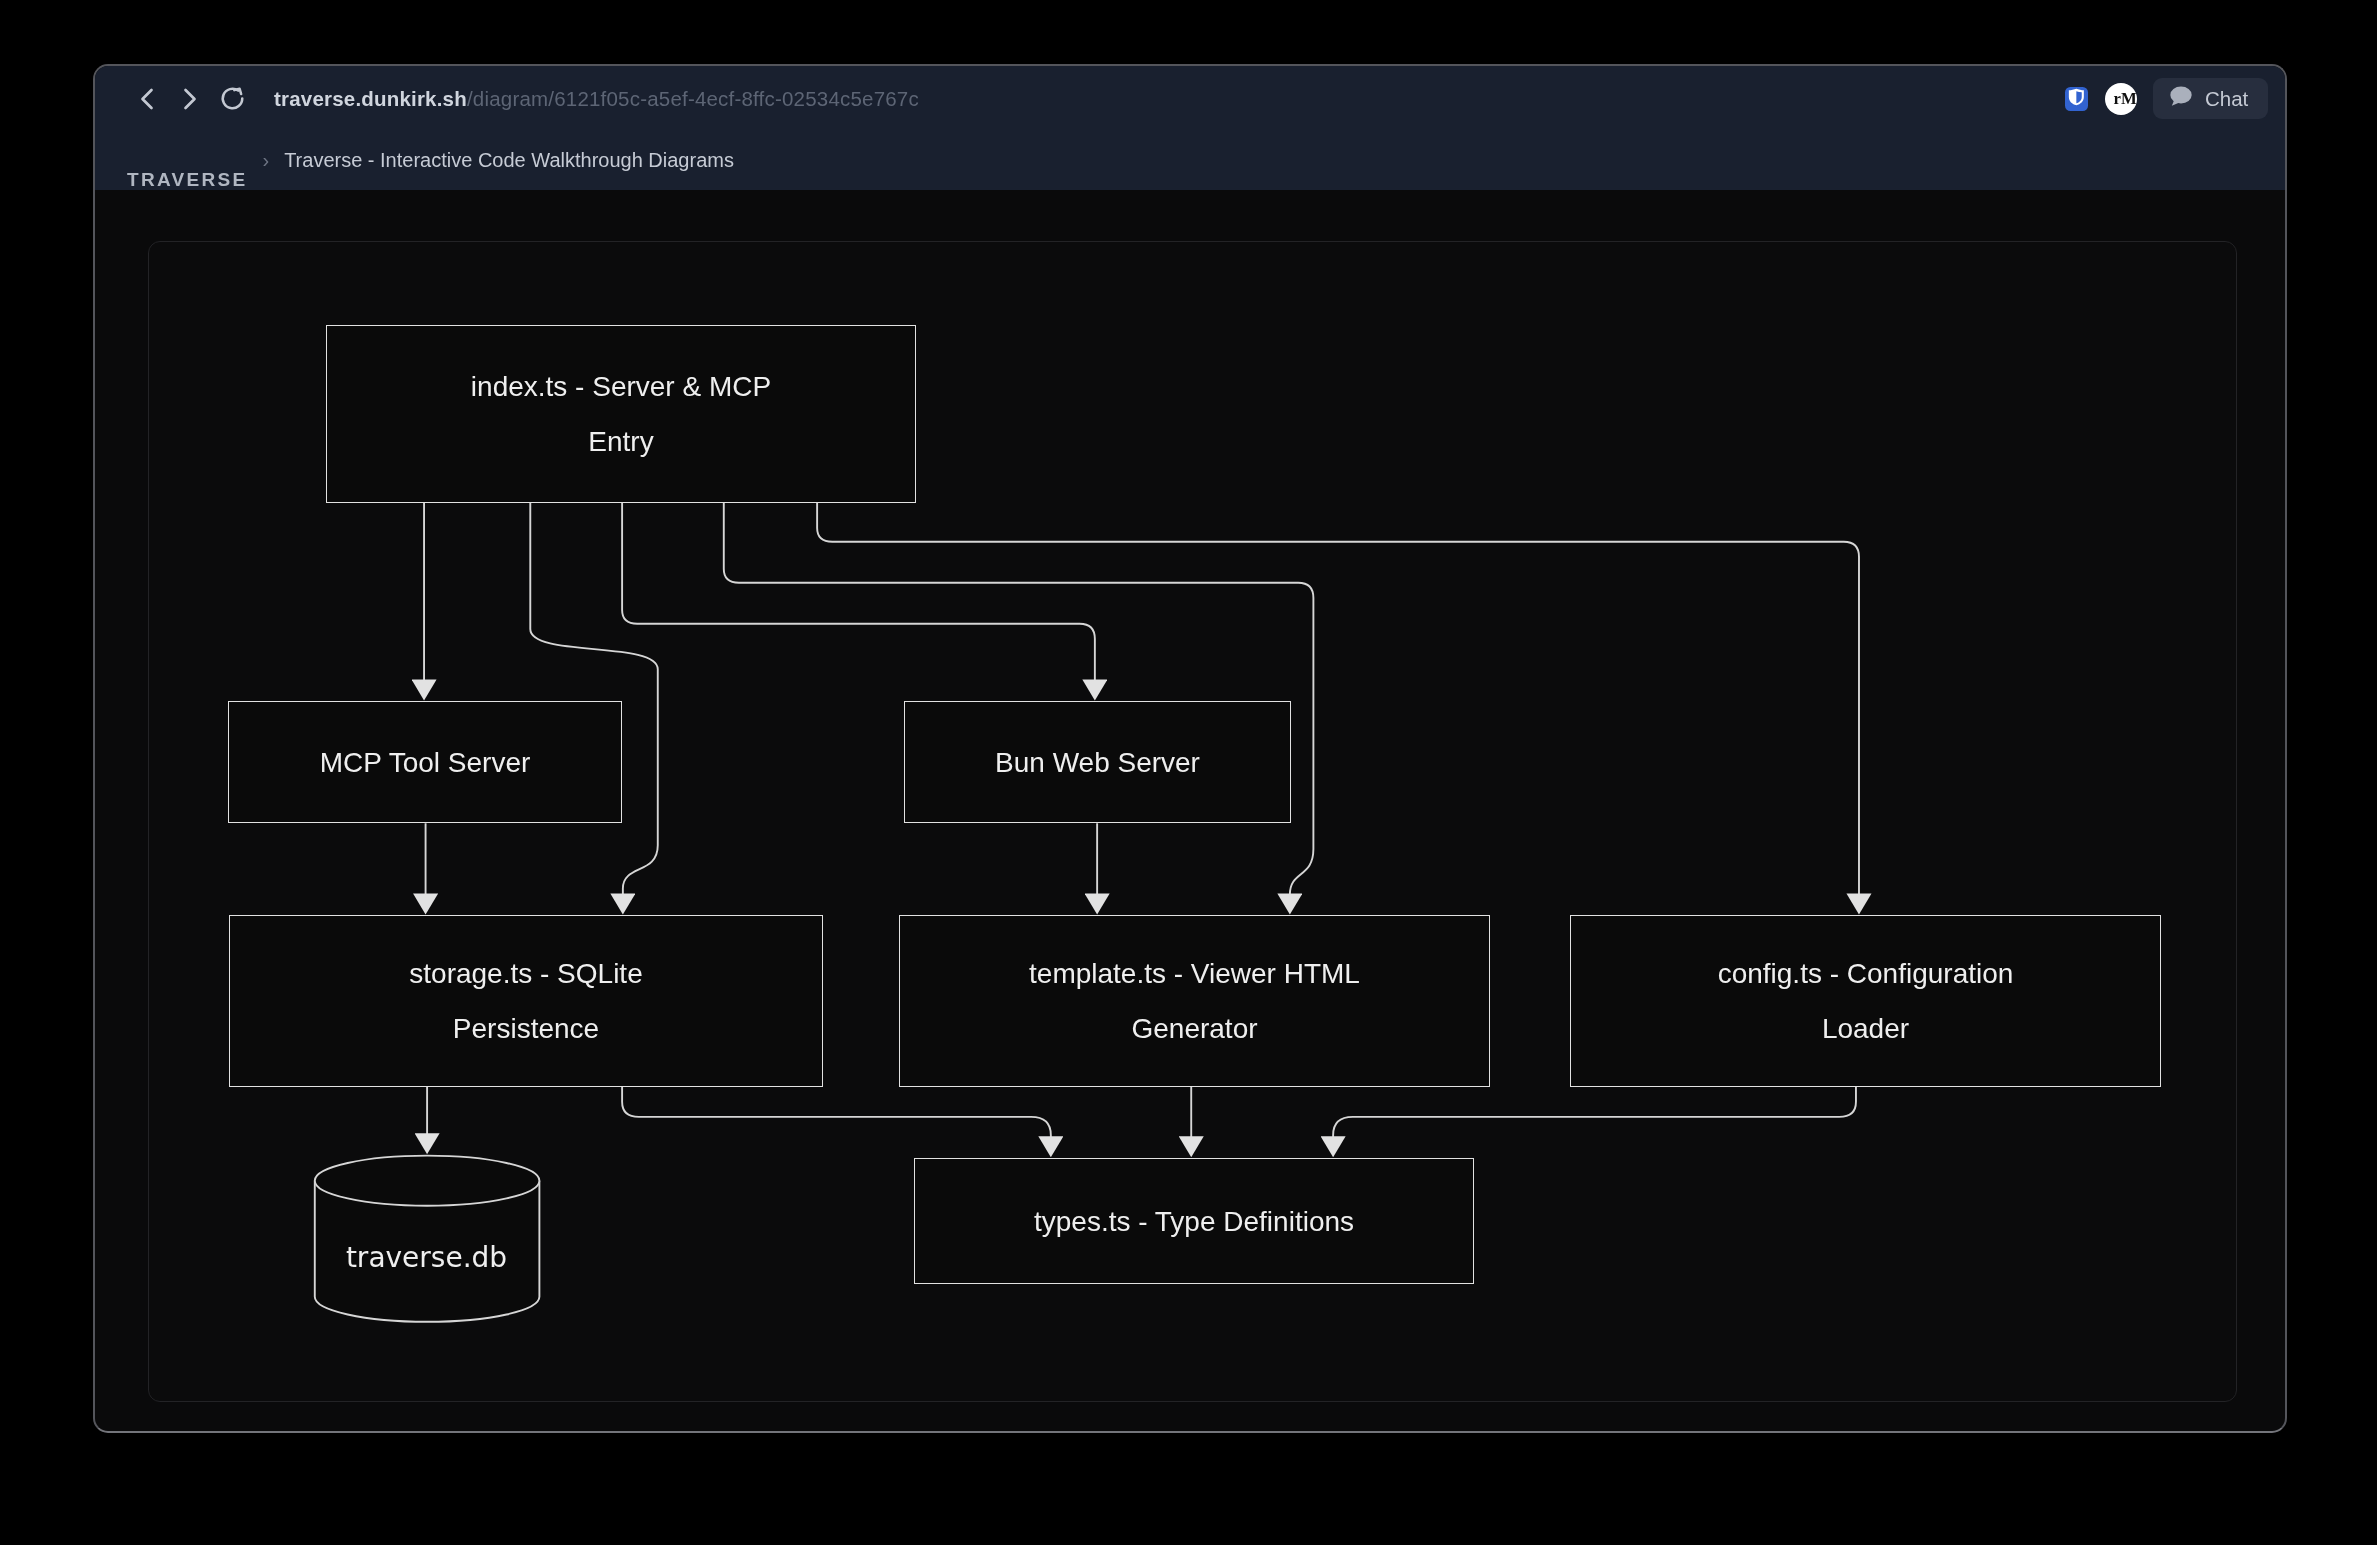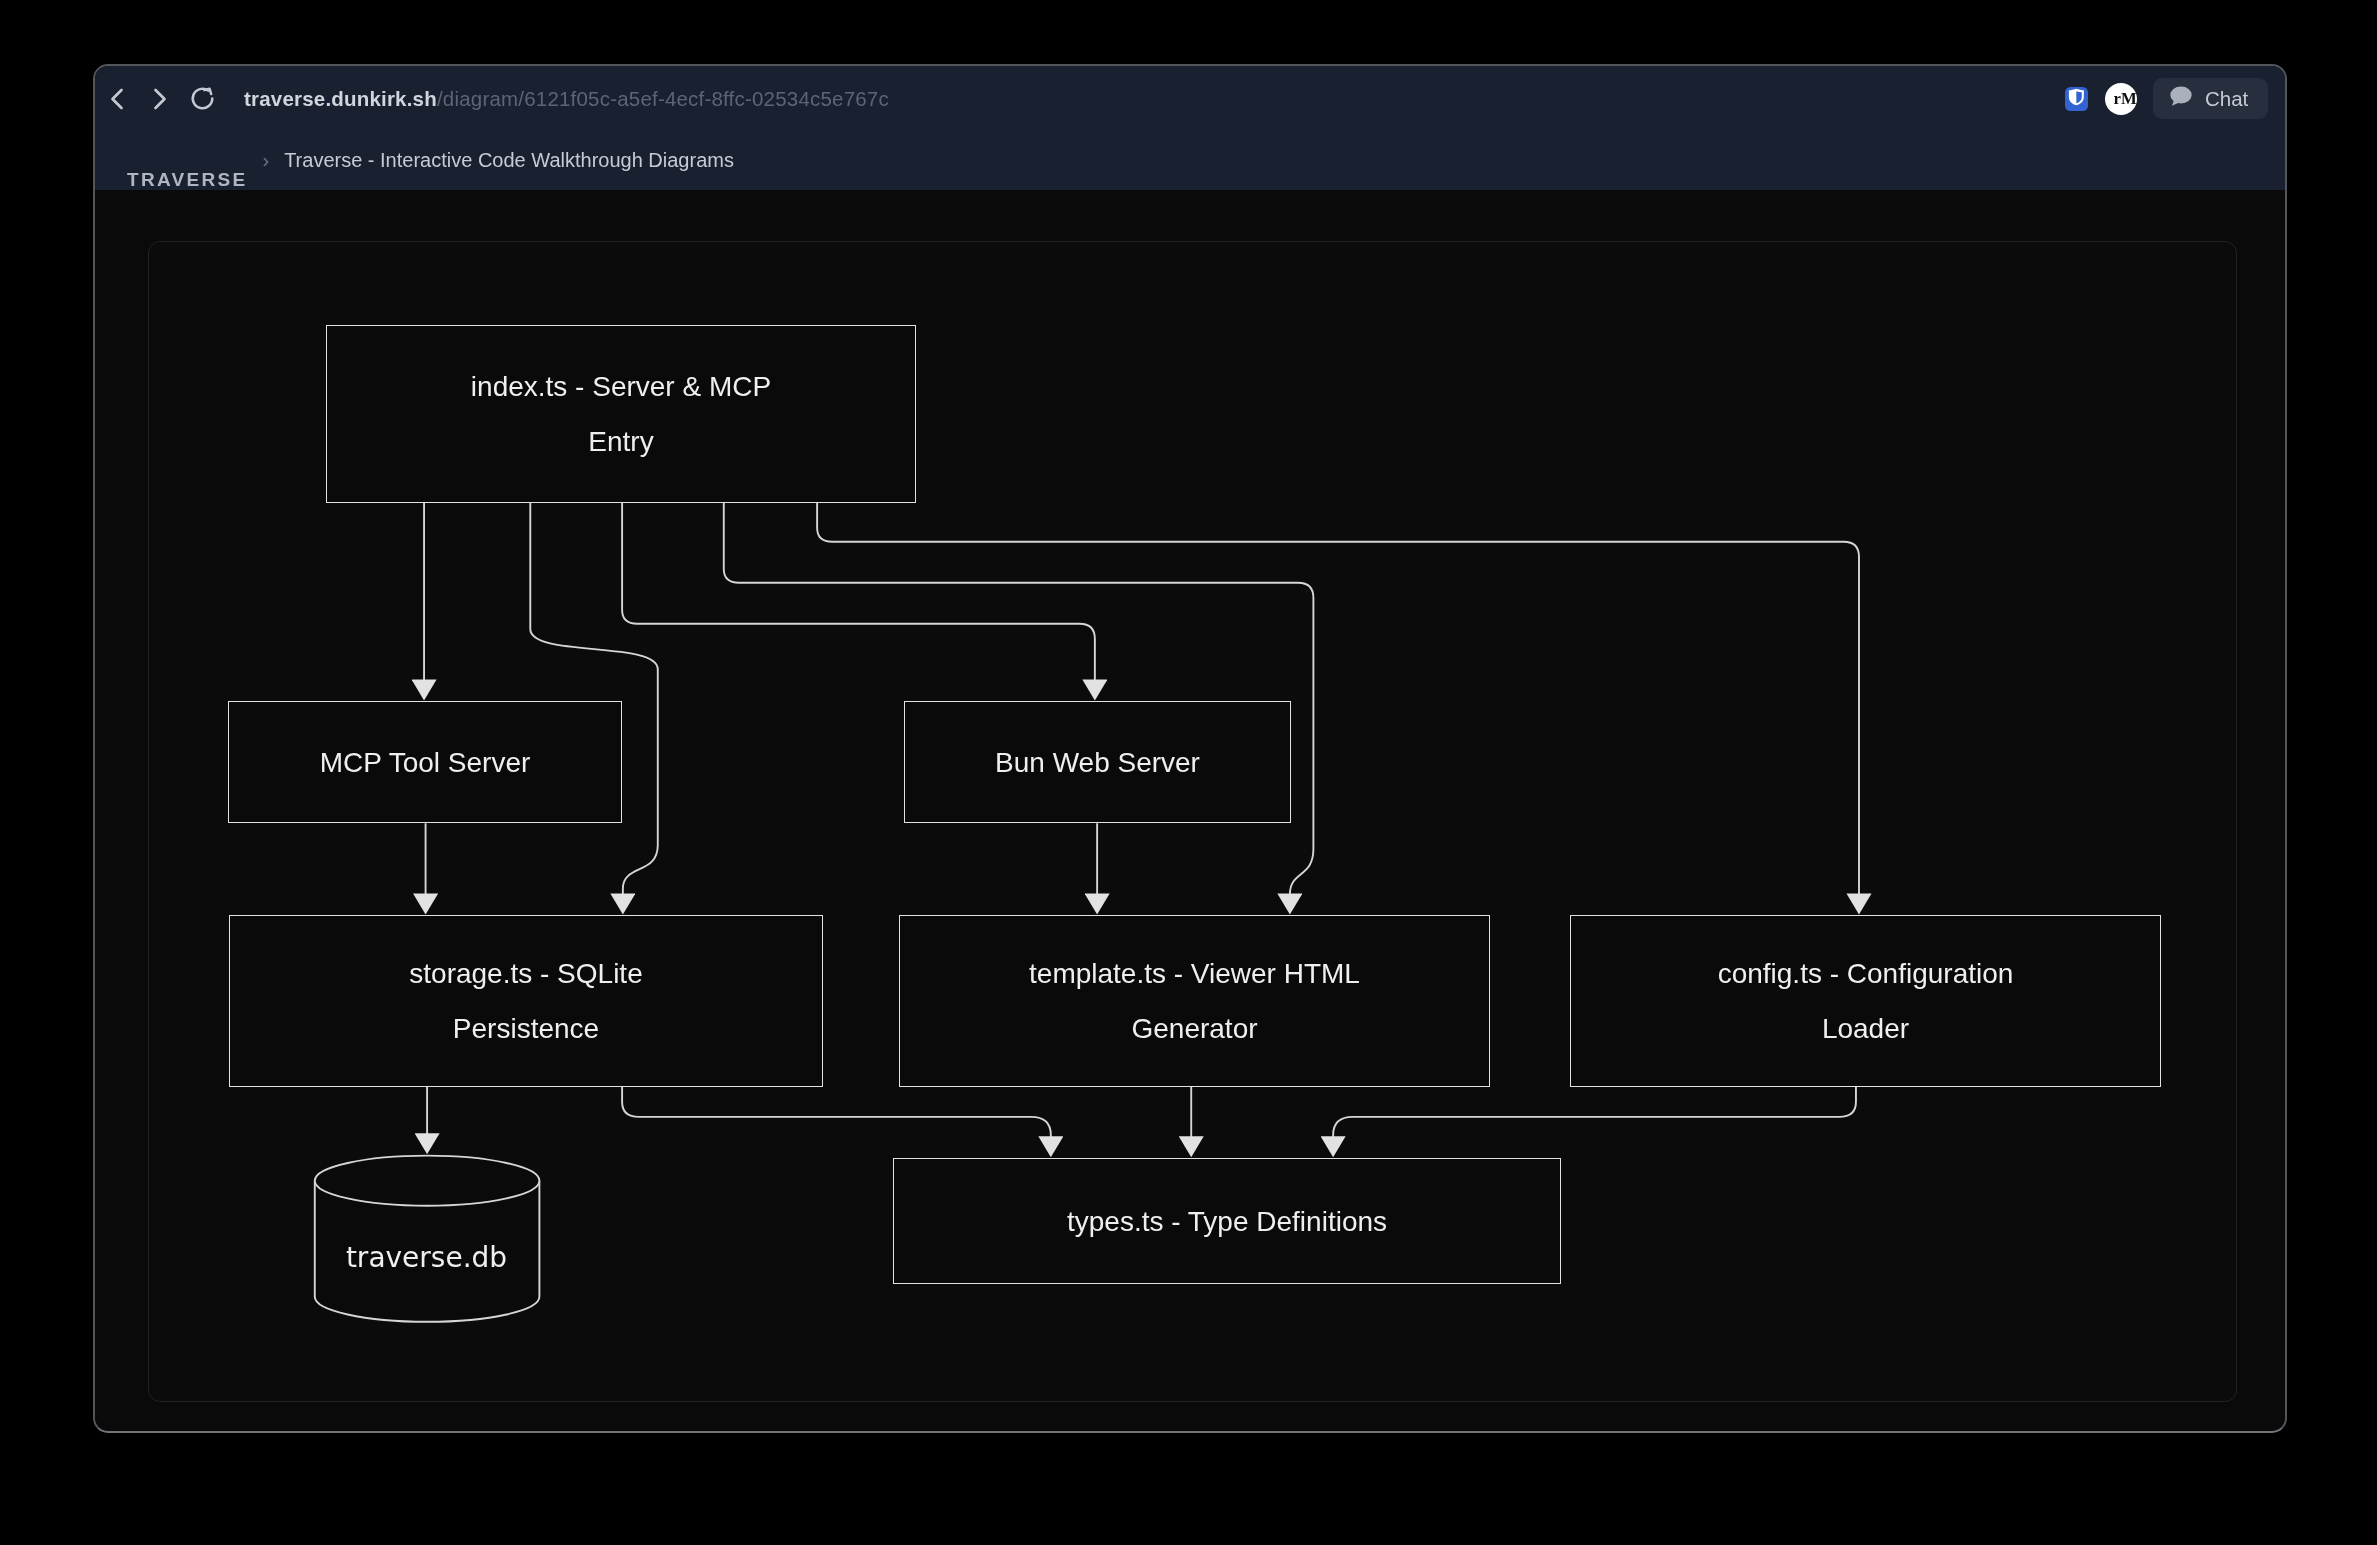--- a/index.html
+++ b/index.html
@@ -7,21 +7,21 @@
                font-family: "Liberation Sans", sans-serif; }
 
   
   .window { position: absolute; left: 93px; top: 64px; width: 2194px; height: 1369px;
             background: #0a0a0b; border-radius: 15px;
             border: 2.3px solid #54555b; border-bottom-color: #73747a; overflow: hidden; }
 
   .chrome { position: absolute; left: 0; top: 0; width: 100%; height: 124px; background: #19202f; }
 
   .toolbar { position: absolute; left: 0; top: 0; width: 100%; height: 65px;
-             display: flex; align-items: center; }
+             display: flex; align-items: center; padding-left: 30px; }
   .nav-btn { width: 43px; height: 43px; display: flex; align-items: center; justify-content: center;
              color: #c3c8d2; }
   .nav-btn svg { display: block; }
   .url { margin-left: 20px; font-size: 20.5px; letter-spacing: 0.2px; }
   .url .domain { color: #d0d5de; font-weight: 700; }
   .url .path { color: #5d6575; font-weight: 400; }
 
   .chrome-right { position: absolute; right: 16.7px; top: 6px; height: 53px;
                   display: flex; align-items: center; gap: 16.7px; }
   .bw-badge { width: 23px; height: 24px; border-radius: 5.3px; background: #3263d0;
@@ -48,21 +48,21 @@
           color: #efefef; display: flex; flex-direction: column;
           align-items: center; justify-content: center;
           font-size: 28px; line-height: 55px; text-align: center;
           font-family: Liberation Sans, sans-serif; }
   .n-index    { left: 177px;  top: 83px;  width: 590px; height: 178px; }
   .n-mcp      { left: 79px;  top: 459px;  width: 394px; height: 122px; }
   .n-bun      { left: 755px;  top: 459px;  width: 387px; height: 122px; }
   .n-storage  { left: 80px;  top: 673px;  width: 594px; height: 172px; }
   .n-template { left: 750px;  top: 673px;  width: 591px; height: 172px; }
   .n-config   { left: 1421px; top: 673px;  width: 591px; height: 172px; }
-  .n-types    { left: 744px; top: 916px; width: 668px; height: 126px; }
+  .n-types    { left: 765px; top: 916px; width: 560px; height: 126px; }
 
   .db-label { position: absolute; left: 165px; top: 999px; width: 225px; text-align: center;
               color: #efefef; font-size: 28px; font-family: "DejaVu Sans", sans-serif; }
 </style>
 </head>
 <body>
 
 <div class="window">
 
   <div class="chrome">

